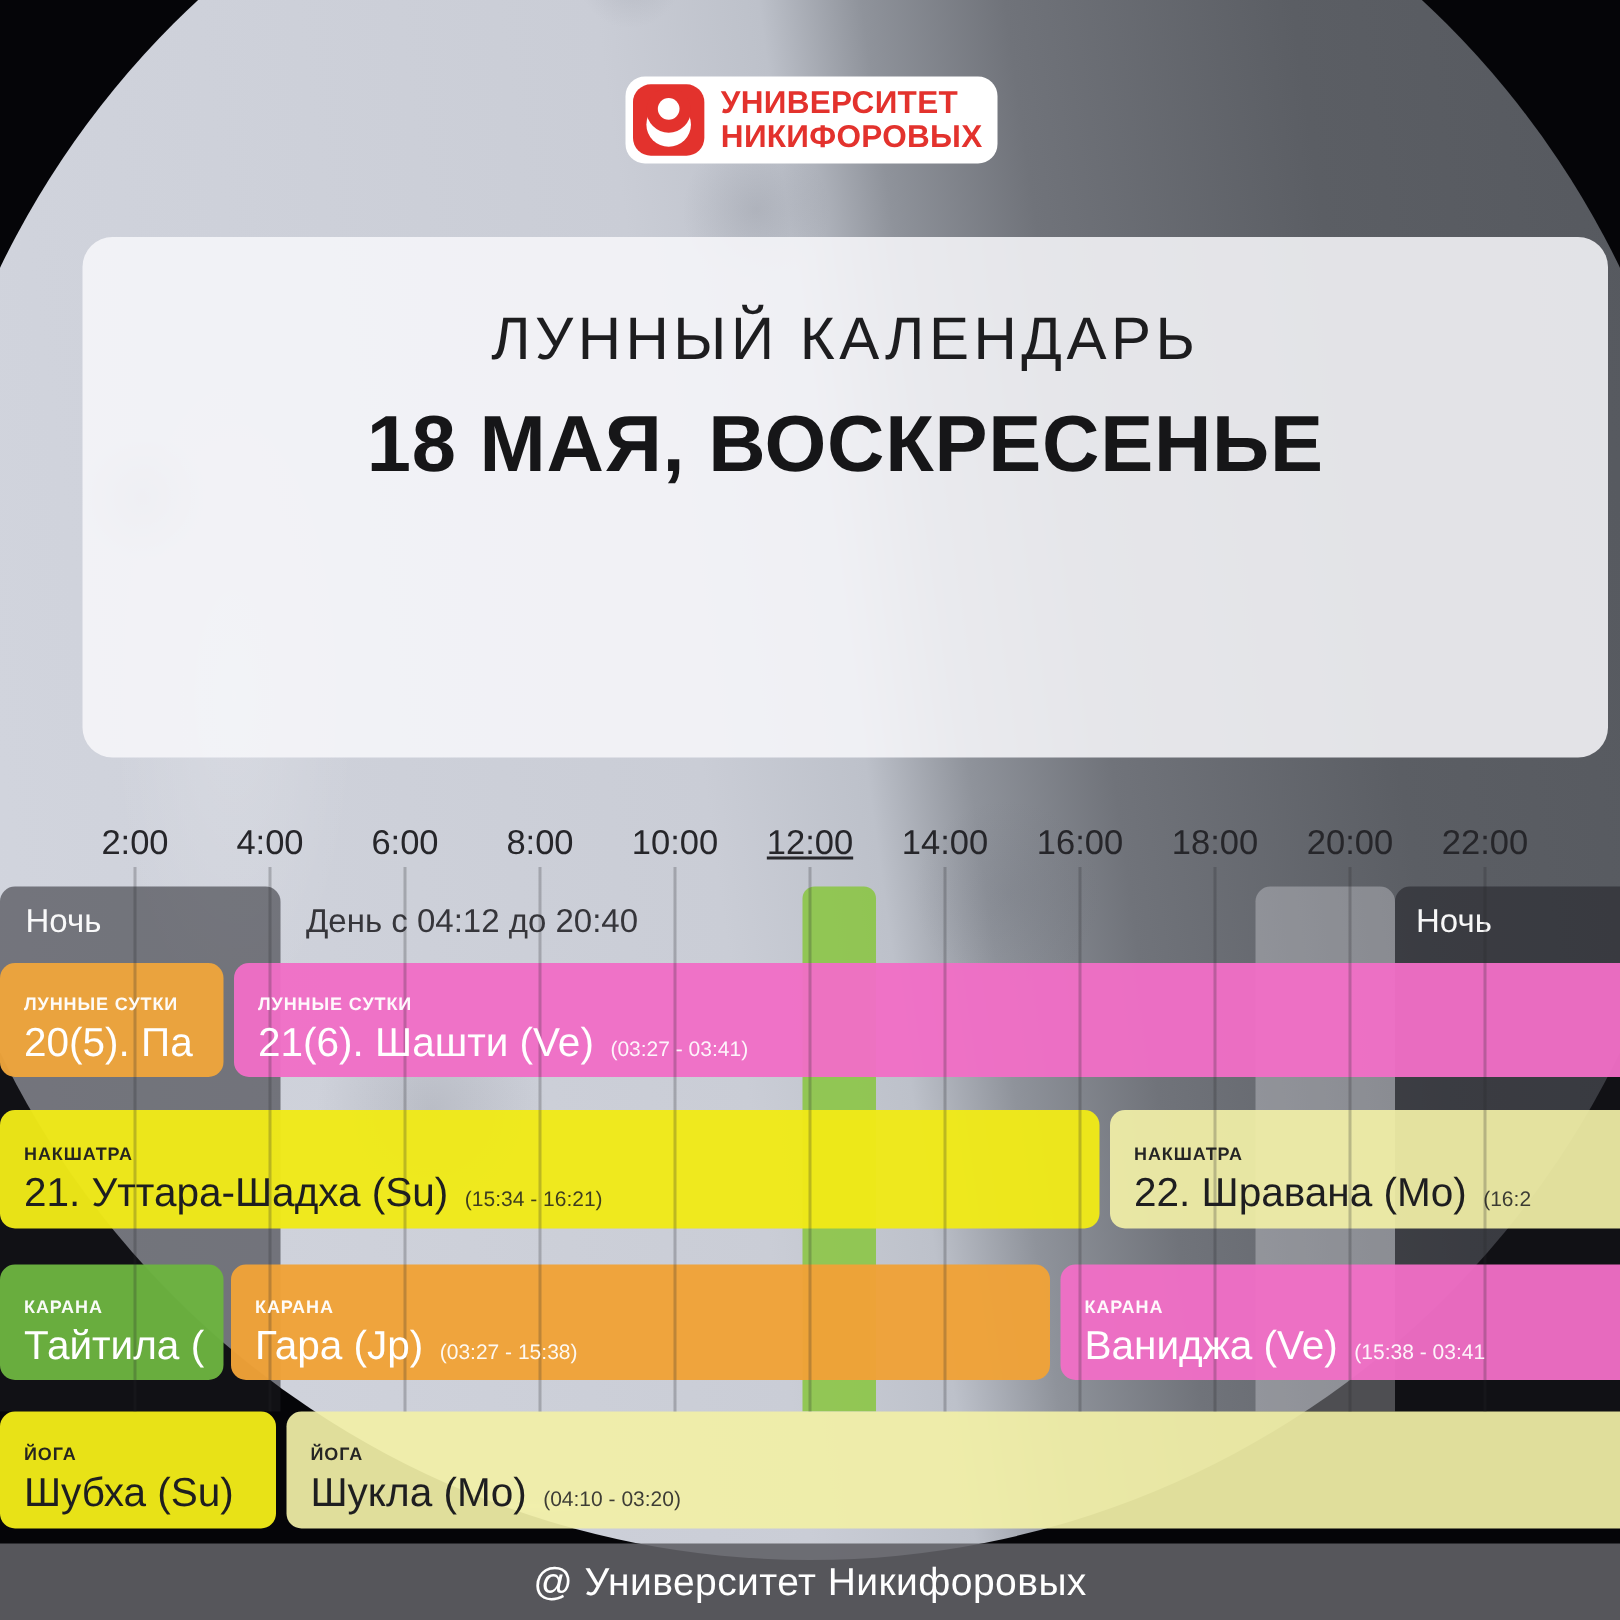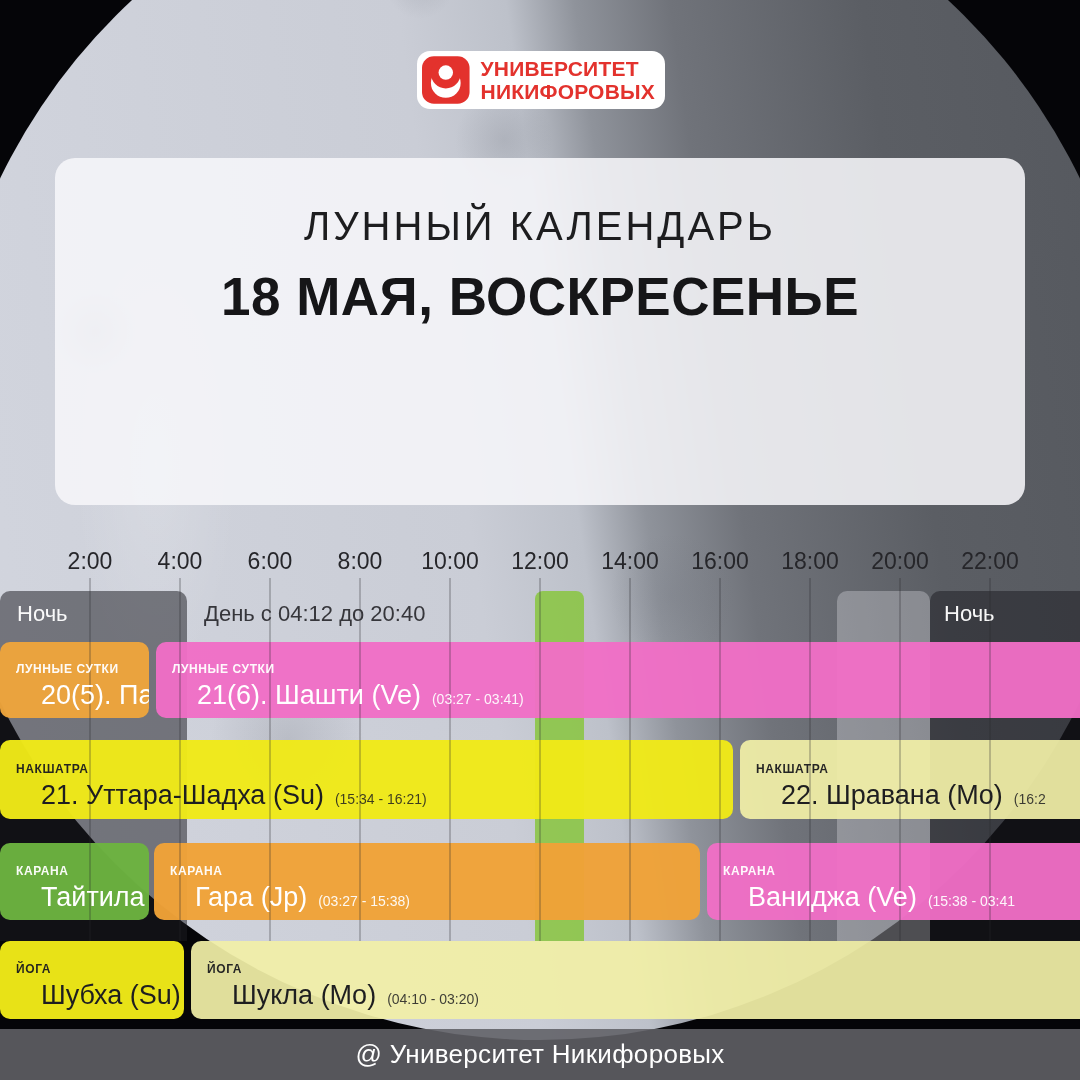--- a/index.html
+++ b/index.html
@@ -19,21 +19,21 @@
       linear-gradient(82deg,#d3d6df 0%,#cacdd6 44%,#bdc1ca 52%,#8f939b 57%,#70737a 64%,#5b5e64 78%,#54575d 100%);
   }
 
   
   .logo{position:absolute;left:417px;top:51px;width:248px;height:58px;background:#ffffff;
         border-radius:13px;display:flex;align-items:center;gap:11px;padding:0 10px 0 5px;box-sizing:border-box;}
   .logo-words{font-weight:700;font-size:21px;line-height:23px;letter-spacing:.2px;}
 
   
   .panel{position:absolute;left:55px;top:158px;width:970px;height:347px;border-radius:20px;
-         background:rgba(246,246,249,0.88);color:#1d1d1f;text-align:center;}
+         background:rgba(246,246,249,0.88);color:#1d1d1f;text-align:center;padding-left:47px;}
   .p-title{position:absolute;left:0;right:0;top:46px;font-size:40px;font-weight:500;letter-spacing:3px;}
   .p-date {position:absolute;left:0;right:0;top:108px;font-size:53px;font-weight:800;letter-spacing:0.5px;color:#161618;}
   .p-loc  {position:absolute;left:0;right:0;top:196px;font-size:41px;font-weight:400;}
   .p-det  {position:absolute;left:0;right:0;top:283px;font-size:28px;font-weight:400;}
 
   
   .hour{position:absolute;top:548px;width:90px;text-align:center;font-size:23px;font-weight:500;color:#26262a;}
   .tick{position:absolute;top:578px;height:363px;width:2px;background:rgba(38,38,44,0.25);}
   .ov{position:absolute;top:591px;height:350px;border-radius:10px 10px 0 0;}
   .ov-nl{left:0;width:187px;}
@@ -44,21 +44,21 @@
   .s-night{color:rgba(255,255,255,0.96);}
   .s-day{left:204px;color:#36363b;}
   .s-nl{left:17px;} .s-nr{left:944px;}
 
   
   .row{position:absolute;left:0;width:1092px;}
   .bar{position:absolute;top:0;bottom:0;border-radius:10px;overflow:hidden;box-sizing:border-box;
        display:flex;flex-direction:column;justify-content:center;gap:4px;padding:0 16px;white-space:nowrap;}
   .bar>*{position:relative;z-index:7;}
   .cap{font-size:12px;font-weight:600;letter-spacing:.6px;opacity:.96;margin-top:13px;}
-  .nm{font-size:27px;font-weight:500;margin-left:25px;}
+  .nm{font-size:27px;font-weight:500;}
   .tm{font-size:14px;font-weight:400;margin-left:11px;opacity:.93;}
   .t-light{color:#ffffff;}
   .t-dark{color:#1e1e20;}
   .t-dark .tm{opacity:.85;}
 
   
   .footer{position:absolute;left:0;top:1029px;width:1080px;height:51px;
           background:rgba(97,97,102,0.89);display:flex;align-items:center;justify-content:center;
           color:#ffffff;font-size:26px;font-weight:500;letter-spacing:.3px;}
 </style>
@@ -86,21 +86,21 @@
     <div class="p-title">ЛУННЫЙ КАЛЕНДАРЬ</div>
     <div class="p-date">18 МАЯ, ВОСКРЕСЕНЬЕ</div>
   </div>
 
   <div id="hours">
       <div class="hour" style="left: 45px;">2:00</div>
       <div class="hour" style="left: 135px;">4:00</div>
       <div class="hour" style="left: 225px;">6:00</div>
       <div class="hour" style="left: 315px;">8:00</div>
       <div class="hour" style="left: 405px;">10:00</div>
-      <div class="hour" style="left: 495px;">12:00</div>
+      <div class="hour" style="left: 495px; text-decoration: underline;">12:00</div>
       <div class="hour" style="left: 585px;">14:00</div>
       <div class="hour" style="left: 675px;">16:00</div>
       <div class="hour" style="left: 765px;">18:00</div>
       <div class="hour" style="left: 855px;">20:00</div>
       <div class="hour" style="left: 945px;">22:00</div>
     </div>
 
   <div>
     <div class="ov ov-nl" style="background: rgba(28, 28, 34, 0.52);"></div>
     <div class="ov ov-nr" style="background: rgba(28, 28, 34, 0.52);"></div>

